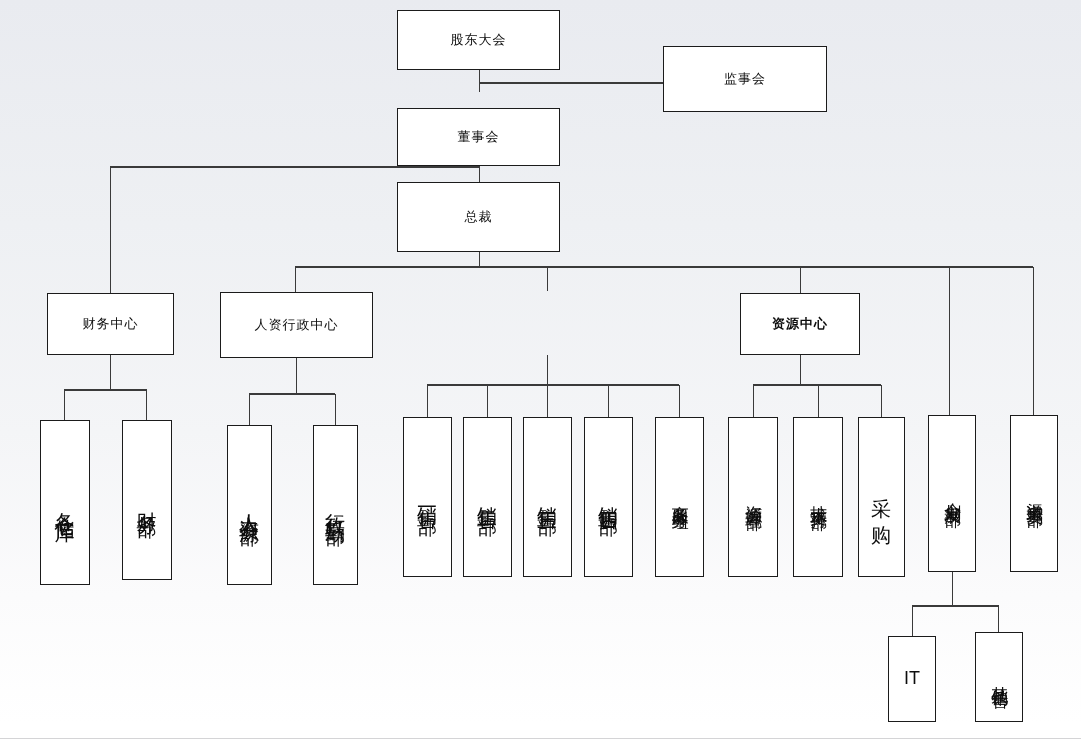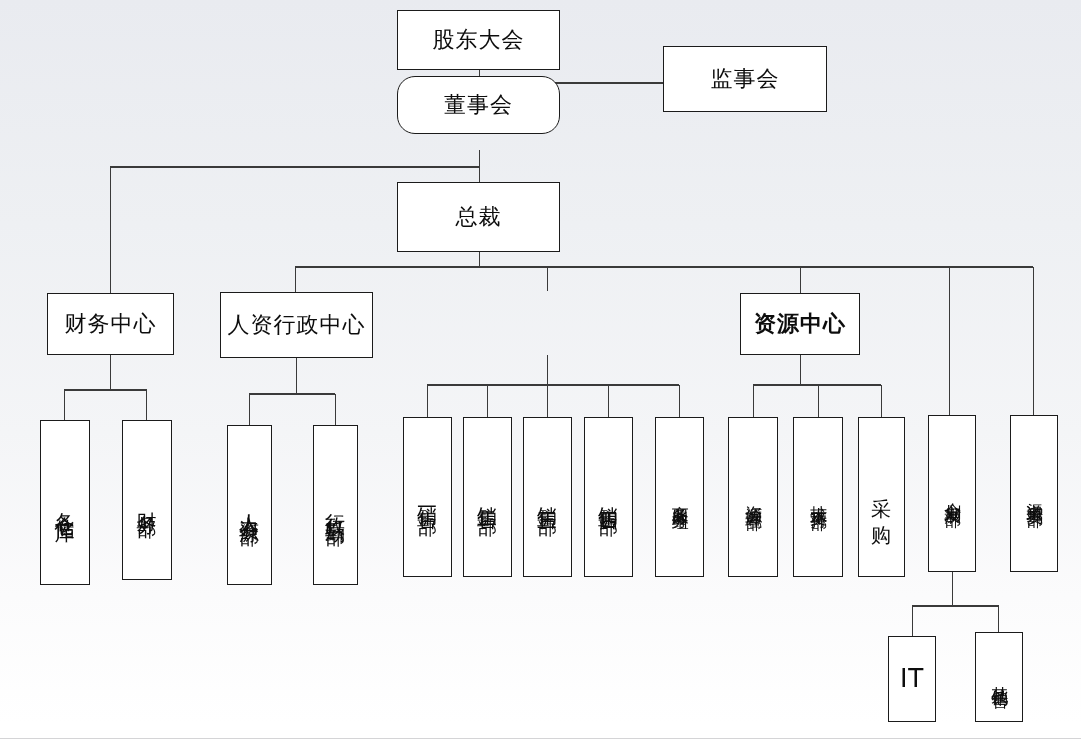--- a/index.html
+++ b/index.html
@@ -35,35 +35,35 @@
     justify-content: center;
     color: #0d0d0d;
     line-height: 1.1;
   }
   .node .lbl {
     display: block;
     text-align: center;
   }
   
   .h .lbl {
-    font-size: 22px;
+    font-size: 13px;
     letter-spacing: 1px;
     white-space: nowrap;
   }
   
   .v .lbl {
     writing-mode: vertical-rl;
     text-orientation: upright;
     font-size: 20px;
     letter-spacing: 3px;
     white-space: nowrap;
   }
   
   .lat .lbl {
-    font-size: 27px;
+    font-size: 18px;
     white-space: nowrap;
   }
   .v.small .lbl { font-size: 17px; letter-spacing: 2px; }
   .bottom-rule {
     position: absolute;
     left: 0;
     width: 1081px;
     height: 1px;
     background: #d4d4d6;
   }
@@ -124,21 +124,21 @@
   </svg>
 
   <div class="node h" style="left:397px;top:10px;width:163px;height:60px;">
     <span class="lbl">股东大会</span>
   </div>
 
   <div class="node h" style="left:663px;top:46px;width:164px;height:66px;">
     <span class="lbl">监事会</span>
   </div>
 
-  <div class="node h" style="left:397px;top:76px;width:163px;height:58px;border-radius:18px;">
+  <div class="node h" style="left:397px;top:108px;width:163px;height:58px;">
     <span class="lbl">董事会</span>
   </div>
 
   <div class="node h" style="left:397px;top:182px;width:163px;height:70px;">
     <span class="lbl">总裁</span>
   </div>
 
   <div class="node h" style="left:220px;top:292px;width:153px;height:66px;">
     <span class="lbl">人资行政中心</span>
   </div>

